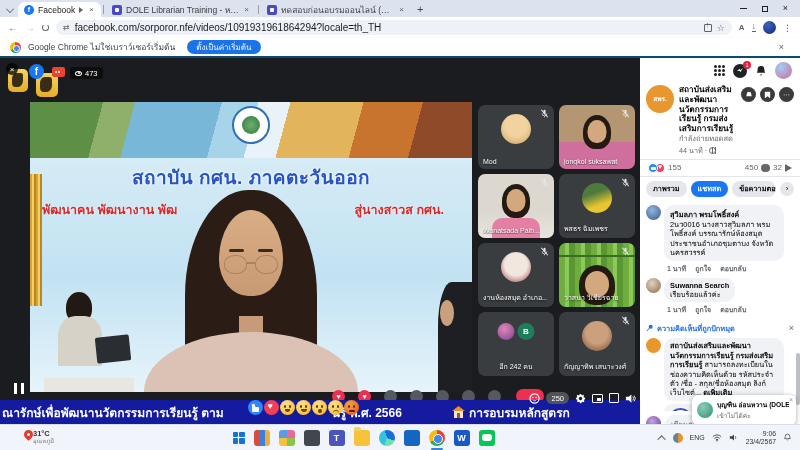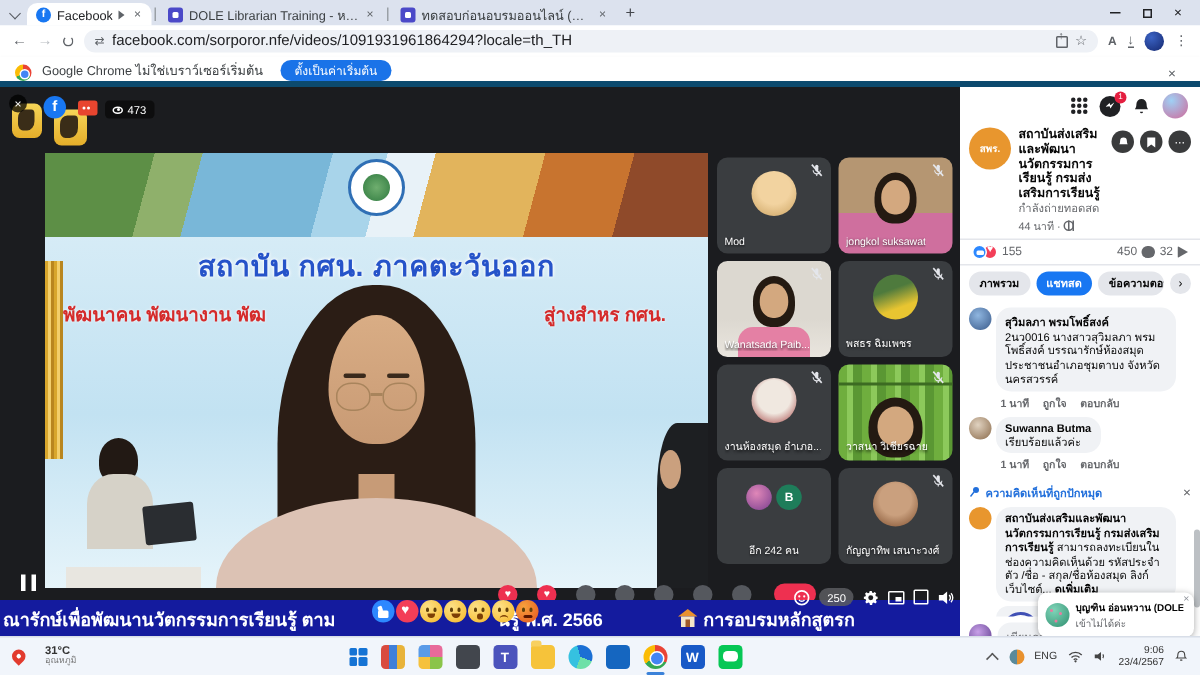--- a/index.html
+++ b/index.html
@@ -31,22 +31,22 @@
   .urlpill{flex:1;height:15px;background:#eef1f6;border-radius:8px;display:flex;align-items:center;padding:0 7px;gap:5px;min-width:0}
   .urlswap{font-size:8px;color:#5f6368}
   .urltext{flex:1;font-size:10px;color:#202124;white-space:nowrap;overflow:hidden}
   .share-ic{width:8px;height:8px;border:1px solid #5f6368;border-radius:1px;position:relative}
   .share-ic::after{content:"↑";position:absolute;top:-4px;left:1px;font-size:7px;color:#5f6368}
   .star{font-size:9px;color:#5f6368}
   .trans{font-size:8px;color:#5f6368;font-weight:bold}
   .dl{font-size:9px;color:#5f6368;border-bottom:1.3px solid #5f6368;line-height:.8;padding-bottom:1px}
   .uav{width:13px;height:13px;border-radius:50%;background:radial-gradient(circle at 35% 30%,#3b63c4,#14276e)}
   .dots3{font-size:9px;color:#5f6368;letter-spacing:0}
-  .notifbar{position:absolute;top:38px;left:0;width:800px;height:20px;background:#fff;border-bottom:4px solid #0c4a6e;
-    display:flex;align-items:flex-end;padding:0 10px;box-shadow:0 1px 3px rgba(0,0,0,.08)}
+  .notifbar{position:absolute;top:38px;left:0;width:800px;height:20px;background:#fff;border-bottom:2px solid #0c4a6e;
+    display:flex;align-items:center;padding:0 10px;box-shadow:0 1px 3px rgba(0,0,0,.08)}
   .chromelogo{width:11px;height:11px;border-radius:50%;background:conic-gradient(#ea4335 0 33%,#34a853 33% 66%,#fbbc05 66% 100%);position:relative;flex:none}
   .chromelogo::after{content:"";position:absolute;left:3px;top:3px;width:5px;height:5px;border-radius:50%;background:#4285f4;border:1px solid #fff}
   .notiftext{font-size:8.5px;color:#3c4043;margin-left:7px}
   .notifbtn{margin-left:12px;height:14px;background:#1a73e8;color:#fff;font-size:8px;border:none;border-radius:8px;padding:0 9px;display:flex;align-items:center}
   .notifx{margin-left:auto;color:#5f6368;font-size:9px;padding-right:6px}
   
   .content{position:absolute;top:58px;left:0;width:800px;height:366px;display:flex}
   .player{position:relative;width:640px;height:366px;background:#1b1c1f;overflow:hidden;flex:none}
   
   .ov-close{position:absolute;left:6px;top:5px;width:12px;height:12px;border-radius:50%;background:rgba(0,0,0,.75);color:#fff;
@@ -230,21 +230,21 @@
     box-shadow:0 1px 5px rgba(0,0,0,.35);padding:4px 5px;display:flex;gap:4px;align-items:center;z-index:5}
   .toastav{width:16px;height:16px;border-radius:50%;background:radial-gradient(circle at 35% 30%,#7fd4b8,#2f8f6f);flex:none;position:relative}
   .toastav::after{content:"";position:absolute;left:3px;top:4px;width:2px;height:2px;background:#e87ba0;border-radius:50%;
     box-shadow:6px 2px 0 #e87ba0,3px 7px 0 #e87ba0}
   .toastname{font-size:6.6px;font-weight:bold;white-space:nowrap;overflow:hidden;max-width:72px}
   .toasttext{font-size:6.6px;color:#65676b}
   .toastx{position:absolute;top:1px;right:3px;font-size:7px;color:#90949c}
   
   .taskbar{position:absolute;left:0;bottom:0;width:800px;height:26px;background:#f1f5fb;border-top:1px solid #d8dee8;z-index:20;
     display:flex;align-items:center}
-  .weather{display:flex;align-items:center;gap:13px;padding-left:8px;width:150px}
+  .weather{display:flex;gap:0;padding-left:24px;width:150px}
   .wpin{width:9px;height:9px;border-radius:50% 50% 50% 0;background:#e23b2e;transform:rotate(-45deg);position:relative}
   .wpin::after{content:"";position:absolute;left:3px;top:3px;width:3px;height:3px;background:#fff;border-radius:50%}
   .wtxt{display:flex;flex-direction:column;line-height:1.1}
   .wtemp{font-size:7.5px;font-weight:bold;color:#333}
   .wlabel{font-size:6px;color:#777}
   .tcenter{display:flex;align-items:center;gap:9px;margin:0 auto}
   .startic{width:12px;height:12px;display:grid;grid-template-columns:5.5px 5.5px;grid-template-rows:5.5px 5.5px;gap:1px}
   .startic i{background:#1573d4;border-radius:1px}
   .searchpill{width:140px;height:18px;background:#fff;border:1px solid #d0d7e2;border-radius:9px;display:flex;align-items:center;
     padding:0 4px 0 7px;gap:4px}
@@ -343,21 +343,21 @@
       <div class="viewpill">
         <span class="eye"></span>
         <span class="viewnum">473</span>
       </div>
 
       <div class="mainvideo">
         <div class="strip"></div>
         <div class="mlogo"></div>
         <div class="btitle">สถาบัน กศน. ภาคตะวันออก</div>
         <div class="bsubL">พัฒนาคน พัฒนางาน พัฒ</div>
-        <div class="bsubR">สู่างสำหร กศน.</div>
+        <div class="bsubR">สู่นางสาวส กศน.</div>
         <div class="curtain"></div>
         <div class="lp">
           <div class="lp-hair"></div>
             <div class="lp-body"></div>
             <div class="lp-laptop"></div>
             <div class="lp-desk"></div>
         </div>
         <div class="rp"></div>
         <div class="sp-hair"></div>
         <div class="sp-face"></div>
@@ -607,21 +607,21 @@
         </div>
         <div class="cmmeta">
           <span>1 นาที</span>
           <span>ถูกใจ</span>
           <span>ตอบกลับ</span>
         </div>
 
         <div class="cm">
           <span class="cmav cav2"></span>
           <div class="bubble">
-            <div class="cmname">Suwanna Butma</div>
+            <div class="cmname">Suwanna Search</div>
             <div class="cmtext">เรียบร้อยแล้วค่ะ</div>
           </div>
         </div>
         <div class="cmmeta">
           <span>1 นาที</span>
           <span>ถูกใจ</span>
           <span>ตอบกลับ</span>
         </div>
 
         <div class="pinrow">

